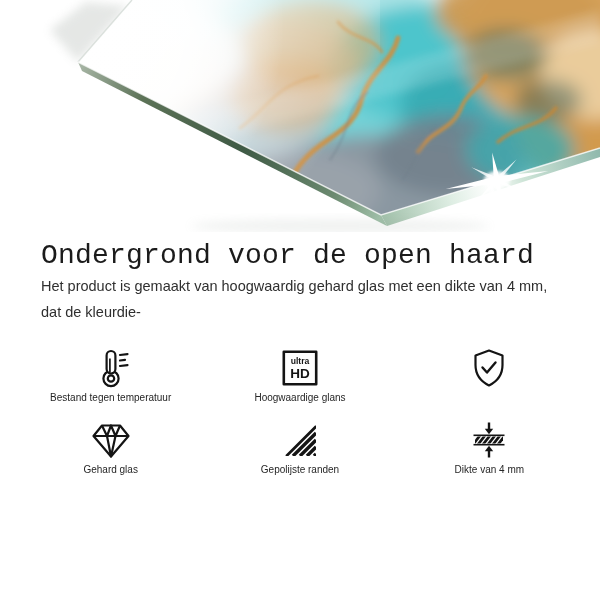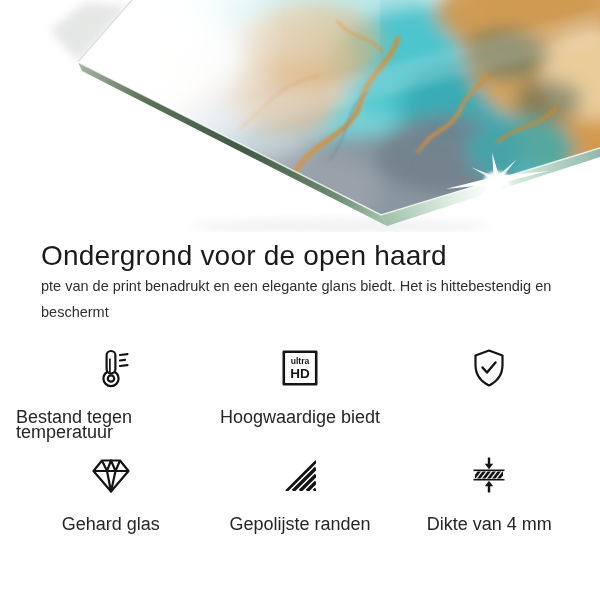--- a/index.html
+++ b/index.html
@@ -5,34 +5,34 @@
   html,body{margin:0;padding:0;}
   body{
     width:600px;height:600px;background:#ffffff;overflow:hidden;
     font-family:"Liberation Sans",sans-serif;color:#222;
   }
   .page{position:relative;width:600px;height:600px;background:#fff;}
   .hero{display:block;width:600px;height:232px;}
   .content{padding:0 41px;}
   .title{
     margin:6px 0 0;
-    font-family:Liberation Sans, sans-serif;
+    font-family:Liberation Mono, monospace;
     font-weight:400;font-size:28px;line-height:36px;
     color:#1b1b1b;letter-spacing:.2px;
   }
   .title span{display:block;}
   .desc{margin:0;padding-top:0;font-size:14.5px;line-height:25.5px;color:#2f2f2f;}
   .desc span{display:block;}
   .features{
     margin-top:21px;padding:0 16px;
     display:grid;grid-template-columns:repeat(3,1fr);row-gap:13px;
   }
   .feature{display:flex;flex-direction:column;align-items:center;}
   .feature .ic{height:44px;display:flex;align-items:flex-end;justify-content:center;}
-  .feature .lbl{margin-top:20px;font-size:18px;line-height:15px;color:#262626;}
+  .feature .lbl{margin-top:0;font-size:10px;line-height:15px;color:#262626;}
   .ficon{stroke:#141414;fill:none;stroke-width:2.2;stroke-linejoin:round;}
 </style>
 </head>
 <body>
 
 <div class="page">
 
   <svg class="hero" viewBox="0 0 600 232" aria-hidden="true">
     <defs>
       <clipPath id="panelClip">
@@ -133,21 +133,21 @@
       </g>
       <circle cx="497" cy="180" r="2.6" fill="#ffffff"></circle>
     </g>
   </svg>
 
   <div class="content">
     <h1 class="title">
       <span>Ondergrond voor de open haard</span>
     </h1>
     <p class="desc">
-      <span>pte van de print benadrukt en een elegante glans biedt. Het is hittebestendig en beschermt</span>
+      <span>Het product is gemaakt van hoogwaardig gehard glas met een dikte van 4 mm, dat de kleurdie-</span>
     </p>
   </div>
 
   <div class="features">
 
     <div class="feature">
       <div class="ic">
         <svg width="44" height="44" viewBox="0 0 44 44" class="ficon">
           <circle cx="22" cy="32.5" r="7.6"></circle>
           <rect x="17.6" y="5" width="8.8" height="22.5" rx="4.4" fill="#ffffff"></rect>
@@ -165,21 +165,21 @@
 
     <div class="feature">
       <div class="ic">
         <svg width="44" height="44" viewBox="0 0 44 44" class="ficon">
           <rect x="5.8" y="5.8" width="32.4" height="32.4" stroke-width="2.6"></rect>
           <text x="22" y="18" text-anchor="middle" stroke="none" fill="#141414" font-family="Liberation Sans, sans-serif" font-size="8.6" font-weight="700">ultra</text>
           <text x="22" y="32" text-anchor="middle" stroke="none" fill="#141414" font-family="Liberation Sans, sans-serif" font-size="13.5" font-weight="700">HD</text>
         </svg>
       </div>
 
-      <div class="lbl">Hoogwaardige biedt</div>
+      <div class="lbl">Hoogwaardige glans</div>
     </div>
 
     <div class="feature">
       <div class="ic">
         <svg width="44" height="44" viewBox="0 0 44 44" class="ficon" stroke-linecap="round">
           <path d="M22,4.5 L35.5,9.5 L35.5,19 C35.5,29 30,35.5 22,39.5 C14,35.5 8.5,29 8.5,19 L8.5,9.5 Z"></path>
           <path d="M15.5,21.5 L20,26.5 L28.5,16.5" stroke-width="2.4"></path>
         </svg>
       </div>
     </div>

